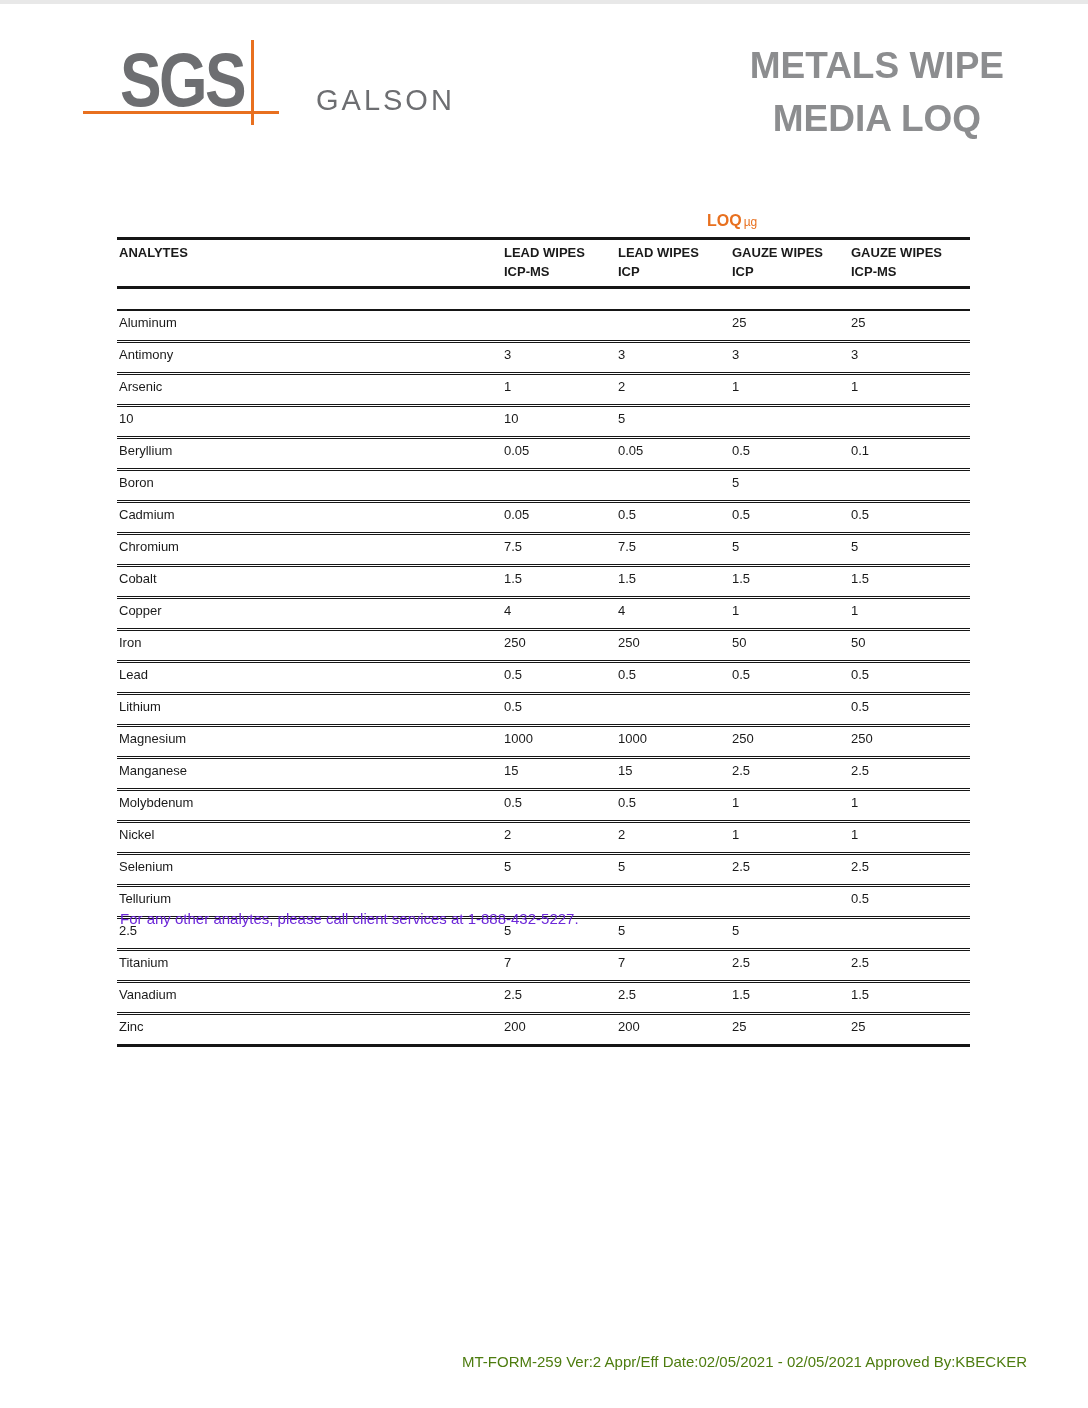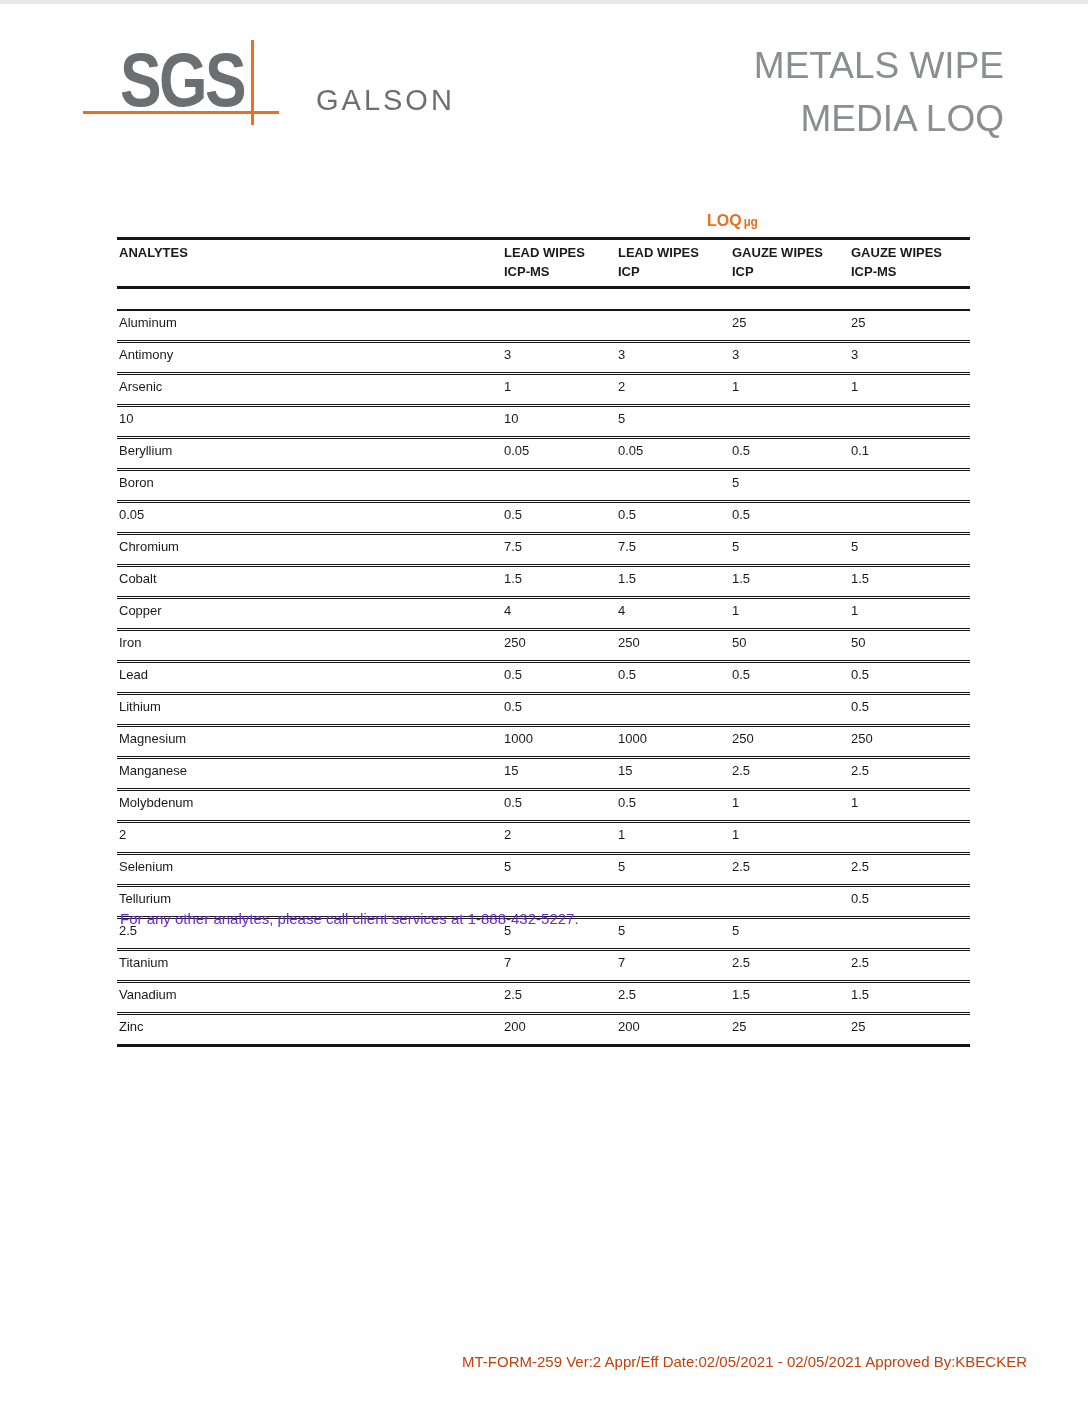--- a/index.html
+++ b/index.html
@@ -32,31 +32,31 @@
   }
   .logo-galson {
     position: absolute; left: 316px; top: 80px;
     font-size: 29px; font-weight: 400; letter-spacing: 3px;
     color: #6d6e71;
   }
 
   
   .doc-title {
     position: absolute; top: 36px; right: 84px;
-    text-align: right;
-    font-size: 37px; font-weight: 400; line-height: 1.42;
+    text-align: center;
+    font-size: 37px; font-weight: 700; line-height: 1.42;
     color: #8c8d8f;
   }
 
   
   .loq-label {
     position: absolute; left: 707px; top: 208px;
     color: #e8701f; font-weight: 700; font-size: 16px;
   }
-  .loq-label .unit-sub { font-size: 12px; font-weight: 700; margin-left: 2px; }
+  .loq-label .unit-sub { font-size: 12px; font-weight: 400; margin-left: 2px; }
 
   
   .loq-table {
     position: absolute; left: 117px; top: 233px; width: 853px;
     font-size: 13px;
   }
   .grid-cols {
     display: grid;
     grid-template-columns: 385px 114px 114px 119px 1fr;
   }
@@ -77,21 +77,21 @@
   .t-row:last-child { border-bottom: 3px solid #161616; }
   .t-row .cell { padding-left: 2px; min-height: 17px; }
 
   
   .note {
     position: absolute; left: 120px; top: 906px;
     font-size: 15px; color: #6d28d9;
   }
   .page-footer {
     position: absolute; left: 462px; top: 1349px;
-    font-size: 15px; color: #c2410c;
+    font-size: 15px; color: #4d7c0f;
   }
 </style>
 </head>
 <body>
 
 <div class="page">
 
   <div class="logo-sgs">SGS</div>
   <div class="logo-hline"></div>
   <div class="logo-vline"></div>
@@ -173,20 +173,21 @@
 
     <div class="t-row grid-cols">
       <div class="cell">Boron</div>
       <div class="cell"></div>
       <div class="cell"></div>
       <div class="cell">5</div>
       <div class="cell"></div>
     </div>
 
     <div class="t-row grid-cols">
+      <div class="cell">Cadmium</div>
       <div class="cell">0.05</div>
       <div class="cell">0.5</div>
       <div class="cell">0.5</div>
       <div class="cell">0.5</div>
     </div>
 
     <div class="t-row grid-cols">
       <div class="cell">Chromium</div>
       <div class="cell">7.5</div>
       <div class="cell">7.5</div>
@@ -252,20 +253,21 @@
 
     <div class="t-row grid-cols">
       <div class="cell">Molybdenum</div>
       <div class="cell">0.5</div>
       <div class="cell">0.5</div>
       <div class="cell">1</div>
       <div class="cell">1</div>
     </div>
 
     <div class="t-row grid-cols">
+      <div class="cell">Nickel</div>
       <div class="cell">2</div>
       <div class="cell">2</div>
       <div class="cell">1</div>
       <div class="cell">1</div>
     </div>
 
     <div class="t-row grid-cols">
       <div class="cell">Selenium</div>
       <div class="cell">5</div>
       <div class="cell">5</div>

